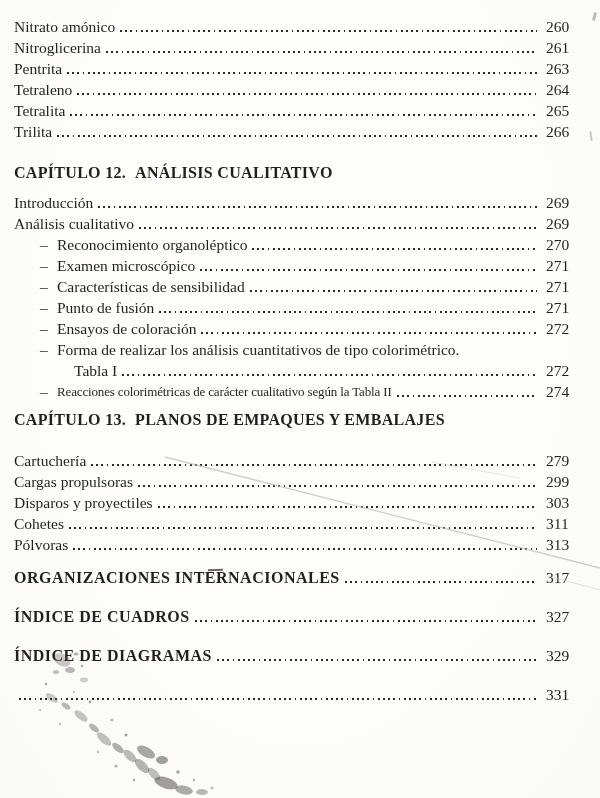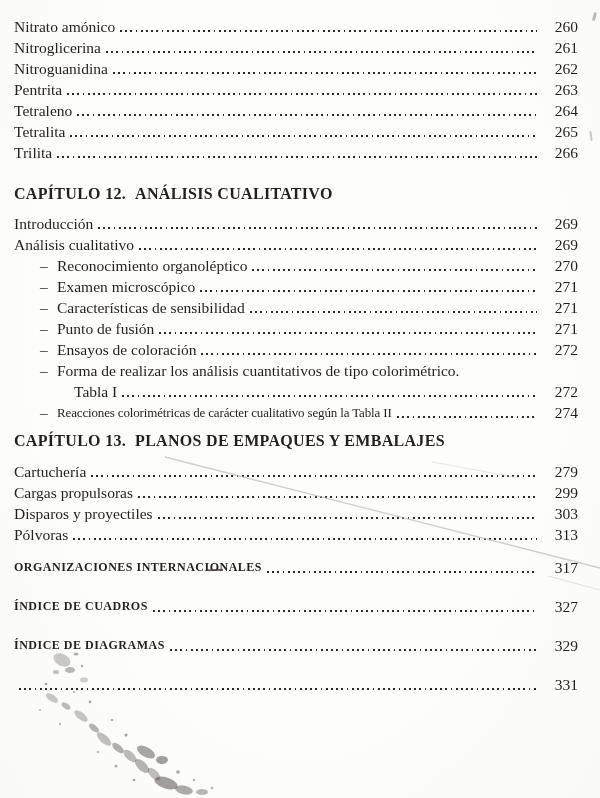--- a/index.html
+++ b/index.html
@@ -19,21 +19,21 @@
   }
   .section { position: relative; }
   .chapter-heading {
     font-weight: bold;
     font-size: 16px;
     letter-spacing: 0.3px;
     line-height: 22px;
     margin: 20px 0 8px 0;
     white-space: nowrap;
   }
-  .section-chapter-13 .chapter-heading { margin-top: 7px; margin-bottom: 9px; font-family: Liberation Serif, serif; }
+  .section-chapter-13 .chapter-heading { margin-top: 7px; margin-bottom: 19px; font-family: Liberation Serif, serif; }
   .chapter-label { margin-right: 9px; }
   .toc-row {
     display: flex;
     align-items: flex-end;
     height: 21px;
     line-height: 21px;
     font-size: 15.5px;
   }
   .toc-row .dash { flex: none; width: 17px; }
   .toc-row.indent-0 .dash { width: 0; }
@@ -42,26 +42,26 @@
   .toc-row .title { flex: none; white-space: nowrap; }
   .toc-row.condensed .title { font-size: 13px; letter-spacing: -0.15px; }
   .toc-row .leader {
     flex: 1 1 auto;
     height: 2.2px;
     align-self: flex-end;
     margin: 0 9px 5px 5px;
     background-image: repeating-linear-gradient(to right, #2b2825 0 1.8px, transparent 1.8px 5.2px);
   }
   .toc-row .leader.no-leader { visibility: hidden; }
-  .toc-row .pagenum { flex: none; min-width: 32px; text-align: right; white-space: nowrap; }
+  .toc-row .pagenum { flex: none; min-width: 32px; white-space: nowrap; }
   .section-backmatter { margin-top: 12px; }
   .section-backmatter .toc-row { margin-bottom: 18px; }
   .section-backmatter .toc-row .title {
     font-weight: bold;
-    font-size: 12px;
+    font-size: 16px;
     letter-spacing: 0.5px;
     text-align: center;
   }
   
   .artifact { position: absolute; pointer-events: none; }
   .scratch-svg { left: 0; top: 0; width: 600px; height: 798px; }
   .stain-svg { left: 26px; top: 640px; width: 225px; height: 158px; }
   .edge-mark-1 {
     left: 593px; top: 12px; width: 3px; height: 9px;
     background: #9a9a96; border-radius: 2px; transform: rotate(14deg); opacity: .65;
@@ -89,26 +89,20 @@
     <span class="pagenum">260</span>
   </div>
         <div class="toc-row indent-0">
     <span class="dash"></span>
     <span class="title">Nitroglicerina</span>
     <span class="leader"></span>
     <span class="pagenum">261</span>
   </div>
         <div class="toc-row indent-0">
     <span class="dash"></span>
-    <span class="title">Nitroguanidina</span>
-    <span class="leader"></span>
-    <span class="pagenum">262</span>
-  </div>
-        <div class="toc-row indent-0">
-    <span class="dash"></span>
     <span class="title">Pentrita</span>
     <span class="leader"></span>
     <span class="pagenum">263</span>
   </div>
         <div class="toc-row indent-0">
     <span class="dash"></span>
     <span class="title">Tetraleno</span>
     <span class="leader"></span>
     <span class="pagenum">264</span>
   </div>
@@ -204,20 +198,26 @@
     <span class="dash"></span>
     <span class="title">Cargas propulsoras</span>
     <span class="leader"></span>
     <span class="pagenum">299</span>
   </div>
         <div class="toc-row indent-0">
     <span class="dash"></span>
     <span class="title">Disparos y proyectiles</span>
     <span class="leader"></span>
     <span class="pagenum">303</span>
+  </div>
+        <div class="toc-row indent-0">
+    <span class="dash"></span>
+    <span class="title">Cohetes</span>
+    <span class="leader"></span>
+    <span class="pagenum">311</span>
   </div>
         <div class="toc-row indent-0">
     <span class="dash"></span>
     <span class="title">Pólvoras</span>
     <span class="leader"></span>
     <span class="pagenum">313</span>
   </div>
       </div>
       <div class="section section-backmatter">
         <div class="toc-row indent-0">

